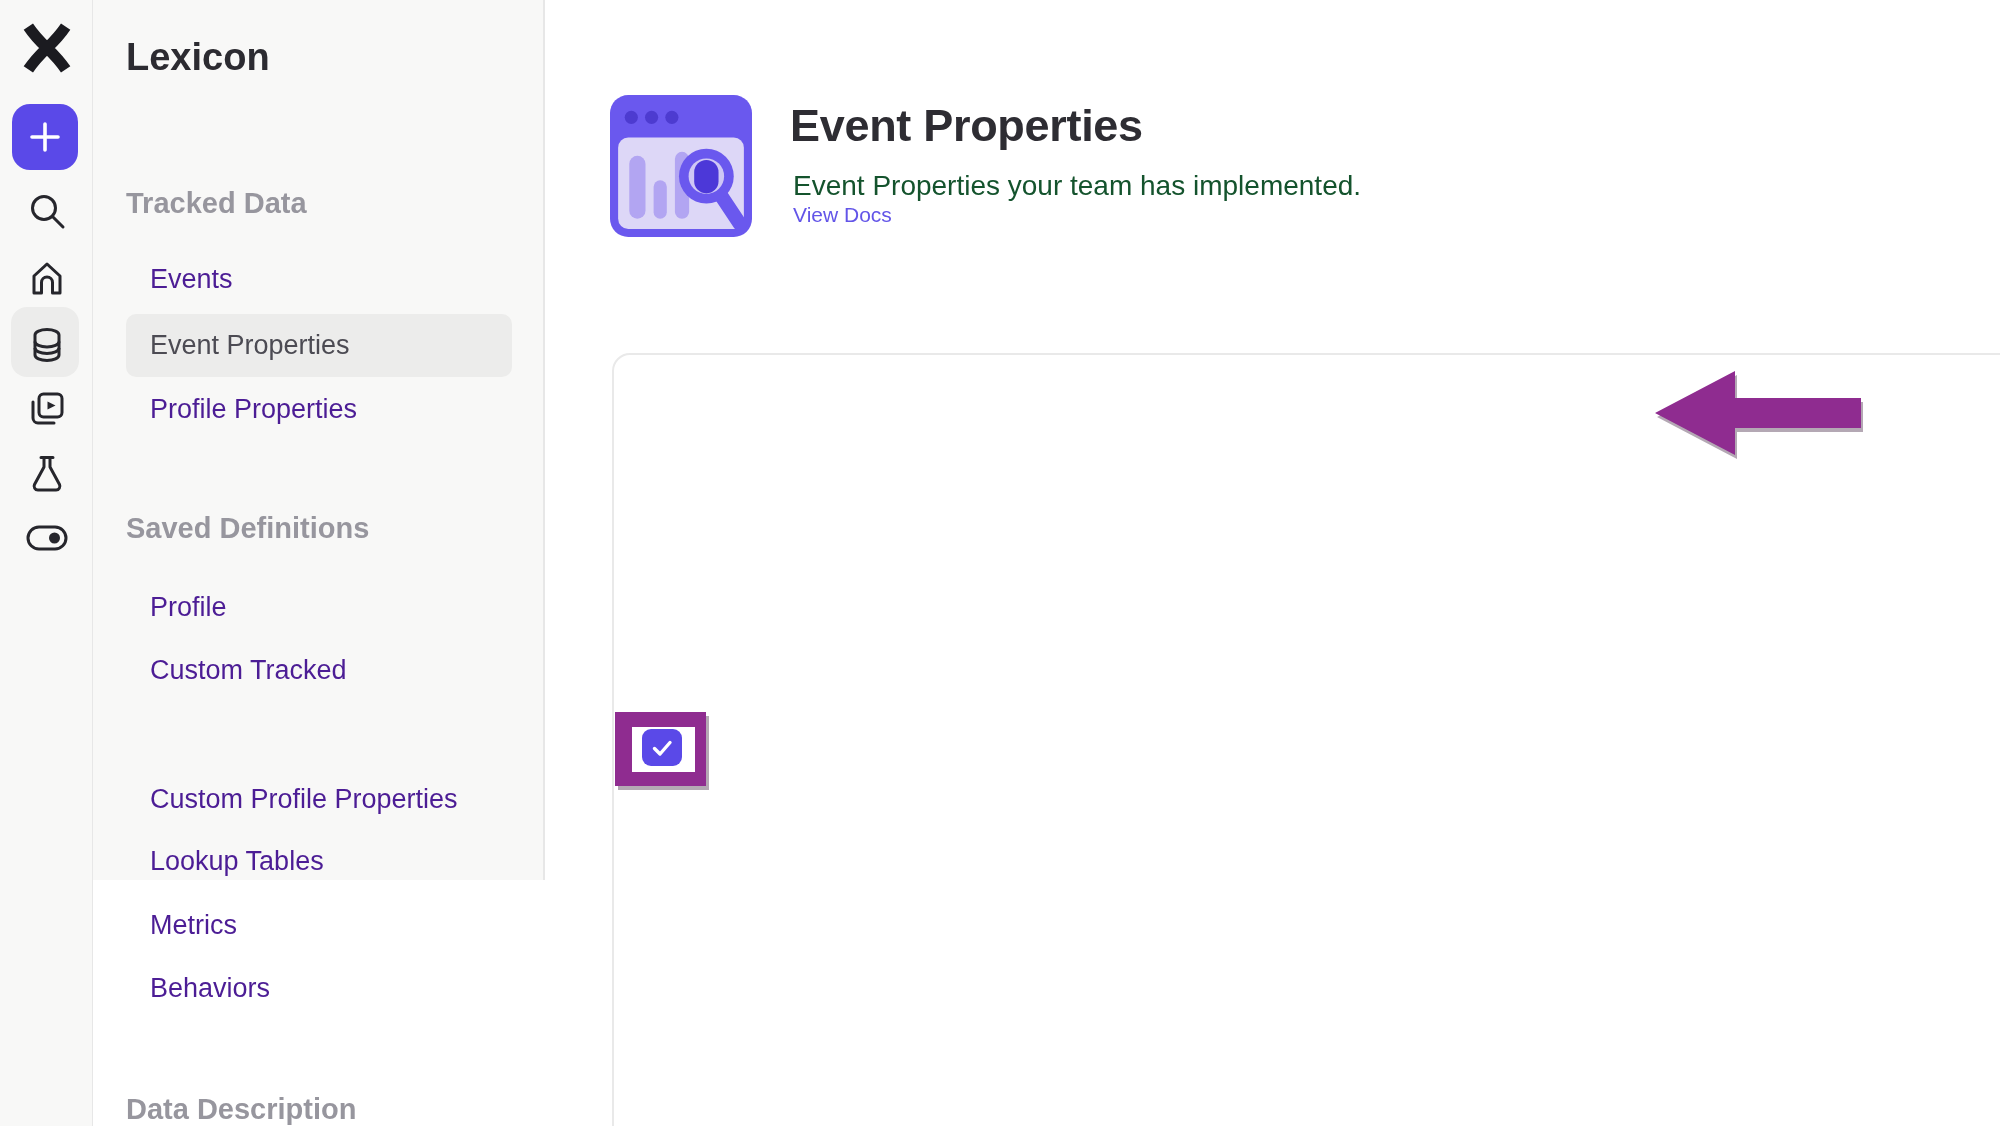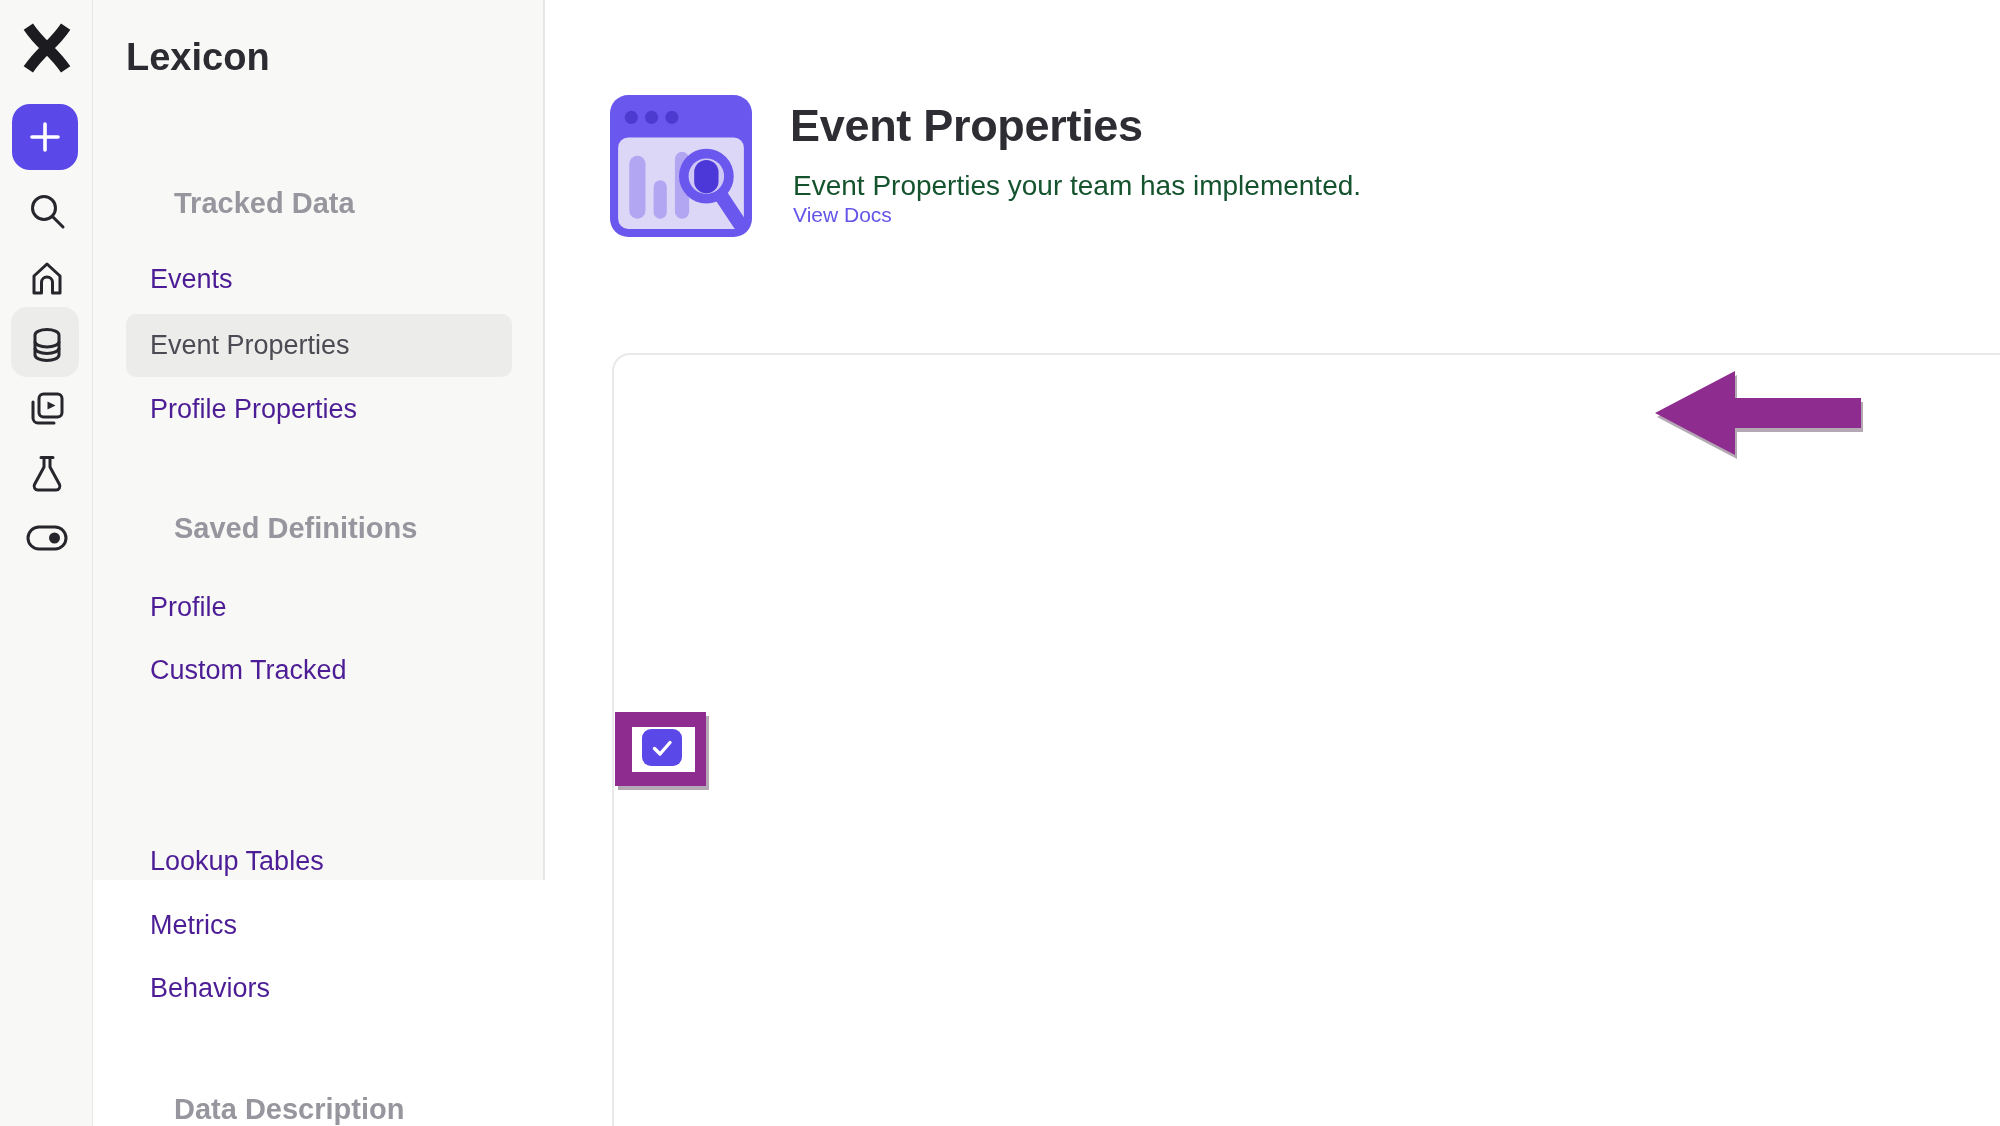--- a/index.html
+++ b/index.html
@@ -15,21 +15,21 @@
   .plus-btn { position:absolute; left:12px; top:104px; width:66px; height:66px;
               border-radius:18px; background:var(--accent); display:flex;
               align-items:center; justify-content:center; cursor:pointer; }
   .rail-icon { position:absolute; left:26px; width:42px; height:42px; color:#26262c; }
   .rail-pill { position:absolute; left:11px; top:307px; width:68px; height:70px;
                border-radius:16px; background:var(--pill); }
   
   .sidebar { position:absolute; left:93px; top:0; width:452px; height:880px;
              background:var(--rail-bg); border-right:2px solid var(--border); z-index:2; }
   .sb-title { position:absolute; left:33px; top:36px; font-size:38px; font-weight:700; color:#2c2b31; }
-  .sb-section { position:absolute; left:33px; font-size:29px; font-weight:700; color:var(--text-section);margin-left:48px; }
+  .sb-section { position:absolute; left:33px; font-size:29px; font-weight:700; color:var(--text-section); }
   .sb-item { position:absolute; left:57px; font-size:27px; color:#4c1d95; cursor:pointer; white-space:nowrap; }
   .sb-active-pill { position:absolute; left:33px; top:314px; width:386px; height:63px;
                     border-radius:10px; background:var(--pill); cursor:pointer; }
   .sb-active-pill .sb-item-label { position:absolute; left:24px; top:0; line-height:63px;
                     font-size:27px; color:#4c4b53; }
   
   .hero-icon { position:absolute; left:610px; top:95px; width:142px; height:142px; }
   .page-title { position:absolute; left:790px; top:100px; font-size:45px; font-weight:700;
                 color:var(--text-dark); letter-spacing:-0.3px; }
   .page-subtitle { position:absolute; left:793px; top:170px; font-size:28px; color:#14532d; }
@@ -117,20 +117,21 @@
   <div class="sb-section" style="top:187px">Tracked Data</div>
   <div class="sb-item" style="top:264px">Events</div>
   <div class="sb-active-pill">
     <span class="sb-item-label">Event Properties</span>
   </div>
   <div class="sb-item" style="top:394px">Profile Properties</div>
 
   <div class="sb-section" style="top:512px">Saved Definitions</div>
   <div class="sb-item" style="top:592px">Profile</div>
   <div class="sb-item" style="top:655px">Custom Tracked</div>
+  <div class="sb-item" style="top:784px">Custom Profile Properties</div>
   <div class="sb-item" style="top:846px">Lookup Tables</div>
   <div class="sb-item" style="top:910px">Metrics</div>
   <div class="sb-item" style="top:973px">Behaviors</div>
 
   <div class="sb-section" style="top:1093px">Data Description</div>
 </div>
 
 <svg class="hero-icon" viewBox="0 0 140 140">
   <rect x="0" y="0" width="140" height="140" rx="18" fill="#6a58ee"></rect>
   <rect x="8" y="42" width="124" height="90" rx="10" fill="#ddd7f7"></rect>

